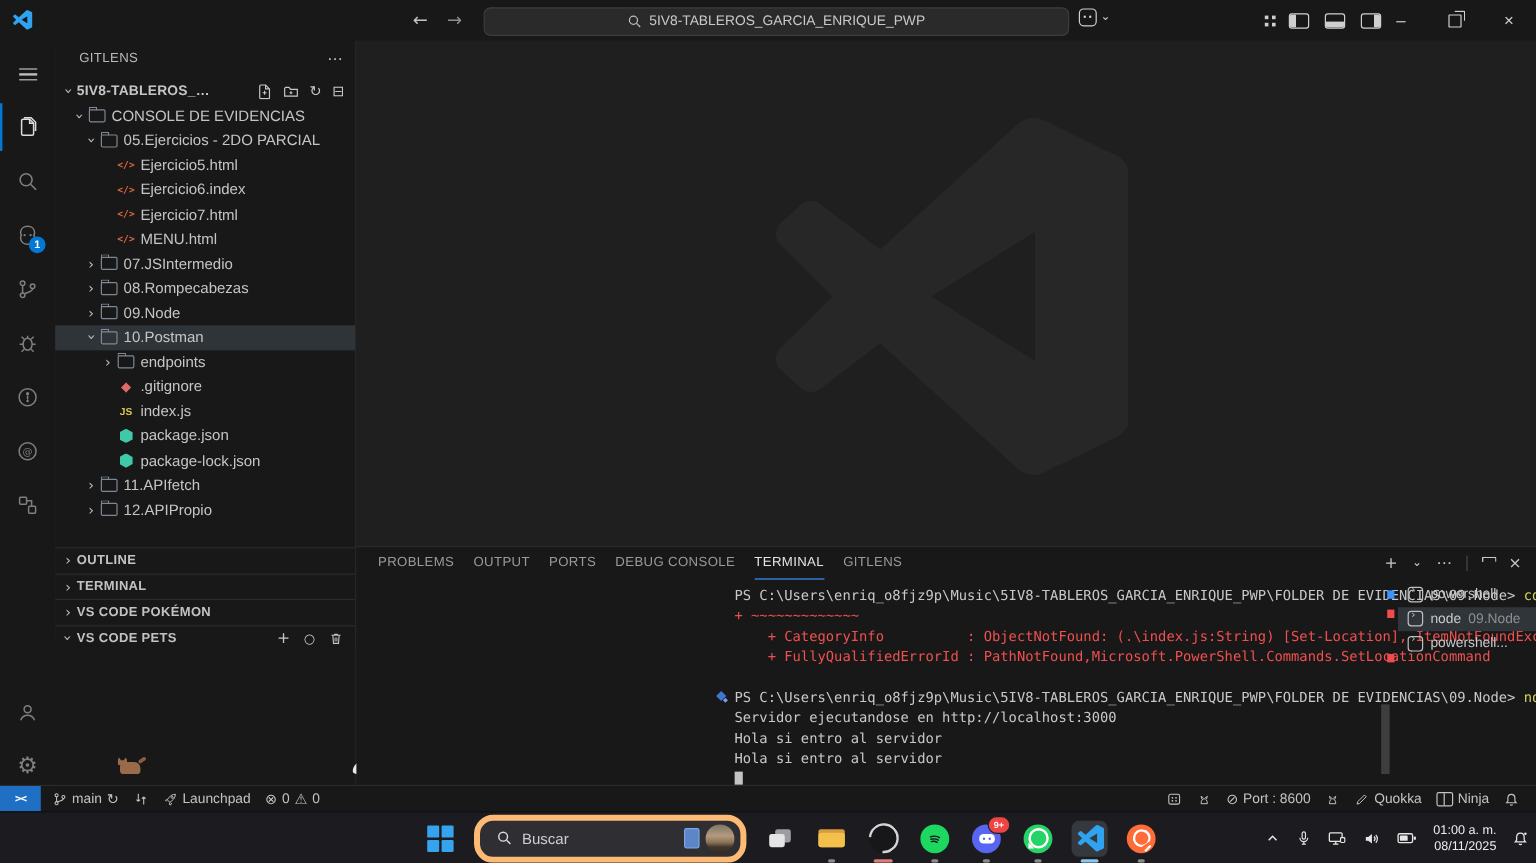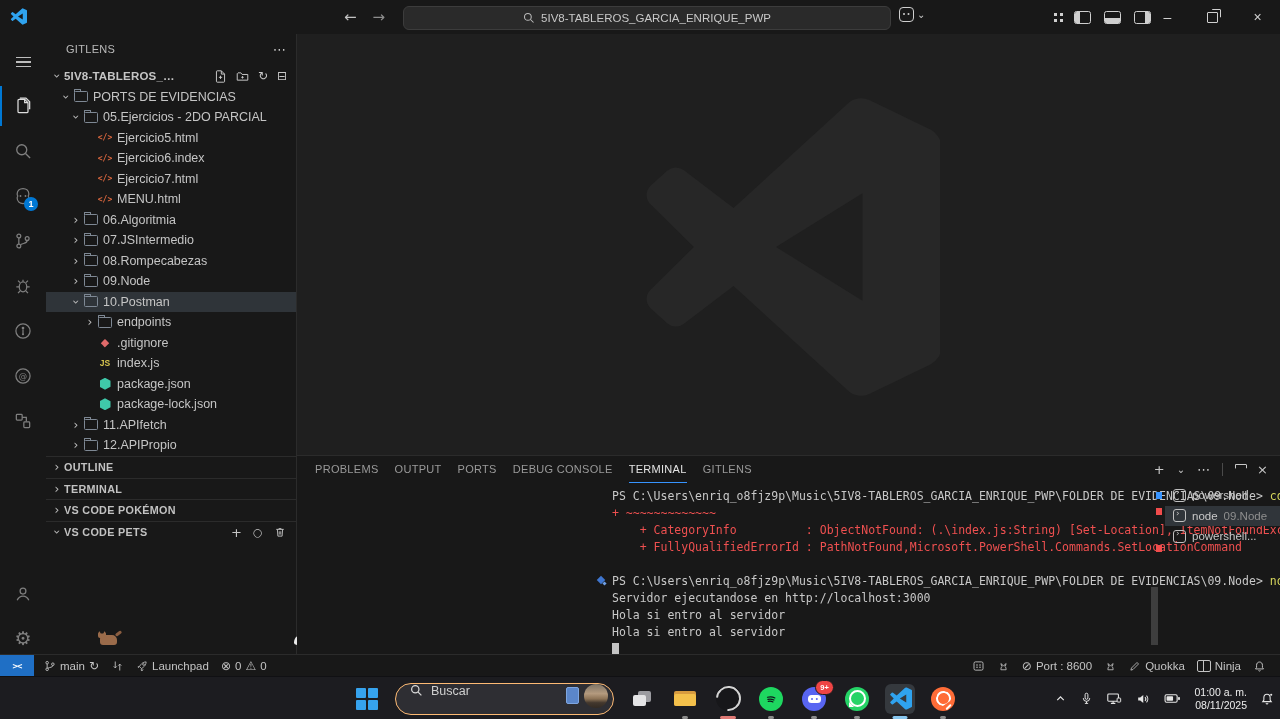--- a/index.html
+++ b/index.html
@@ -117,22 +117,22 @@
   
   .taskbar{position:absolute;left:0;top:676px;width:1280px;height:43px;background:#1c1c20;border-top:1px solid #101013;}
   .tk-center{position:absolute;left:352px;top:0;height:43px;display:flex;align-items:center;gap:13px;}
   .tk-item{position:relative;width:30px;height:30px;display:flex;align-items:center;justify-content:center;border-radius:6px;}
   .tk-item.appbg{background:#35393e;}
   .ind{position:absolute;bottom:-5px;left:50%;transform:translateX(-50%);width:6px;height:3px;border-radius:2px;background:#8a8a8a;}
   .ind.red{width:16px;background:#e07a76;}
   .ind.blue{width:15px;background:#88c7f0;}
   .winlogo{display:grid;grid-template-columns:10px 10px;grid-template-rows:10px 10px;gap:2px;}
   .winlogo i{background:#36a3ee;border-radius:1px;}
-  .search-pill{position:relative;width:198px;height:30px;background:#2e2e33;border:1px solid #fdba74;border-radius:16px;
-    display:flex;align-items:flex-start;gap:8px;padding:0 5px 0 14px;color:#cfcfcf;font-size:12.5px;}
+  .search-pill{position:relative;width:198px;height:30px;background:#2e2e33;border:5px solid #fdba74;border-radius:16px;
+    display:flex;align-items:center;gap:8px;padding:0 5px 0 14px;color:#cfcfcf;font-size:12.5px;}
   .pill-right{margin-left:auto;display:flex;align-items:center;gap:5px;}
   .bluecard{width:11px;height:15px;background:#5b86c9;border:1px solid #7fa6e0;border-radius:2px;}
   .avatar{width:24px;height:24px;border-radius:50%;background:linear-gradient(180deg,#7d7466 0%,#b49a7e 40%,#8d7356 62%,#43382e 78%,#332b23 100%);}
   .taskview{position:relative;width:18px;height:15px;}
   .taskview::before{content:"";position:absolute;right:0;top:0;width:13px;height:11px;background:#9c9ca1;border-radius:2px;}
   .taskview::after{content:"";position:absolute;left:0;bottom:0;width:13px;height:11px;background:#e4e4e6;border-radius:2px;}
   .folderico{position:relative;width:22px;height:16px;}
   .folderico::before{content:"";position:absolute;left:0;top:0;width:22px;height:15px;background:#d79b3f;border-radius:2px;}
   .folderico::after{content:"";position:absolute;left:0;top:3px;width:22px;height:12px;background:#f3c04b;border-radius:2px 2px 2.5px 2.5px;}
   .swirl{width:21px;height:21px;border-radius:50%;border:2.4px solid #d4d4d4;border-left-color:transparent;transform:rotate(-40deg);background:#17171a;}
@@ -287,21 +287,21 @@
             </svg>
           <span class="uico" style="font-size:12px">↻</span>
           <span class="uico" style="font-size:12px">⊟</span>
         </span>
       </div>
       <div class="trow ind1">
           <span class="chev d"></span>
           <span class="fico">
             <span class="folder-ic"></span>
           </span>
-          <span class="tlabel">PORTS DE EVIDENCIAS</span>
+          <span class="tlabel">CONSOLE DE EVIDENCIAS</span>
         </div>
       <div class="trow ind2">
           <span class="chev d"></span>
           <span class="fico">
             <span class="folder-ic"></span>
           </span>
           <span class="tlabel">05.Ejercicios - 2DO PARCIAL</span>
         </div>
       <div class="trow ind3">
           <span class="chev none"></span>
@@ -315,27 +315,20 @@
         </div>
       <div class="trow ind3">
           <span class="chev none"></span>
           <span class="fico html-ic"></span>
           <span class="tlabel">Ejercicio7.html</span>
         </div>
       <div class="trow ind3">
           <span class="chev none"></span>
           <span class="fico html-ic"></span>
           <span class="tlabel">MENU.html</span>
-        </div>
-      <div class="trow ind2">
-          <span class="chev r"></span>
-          <span class="fico">
-            <span class="folder-ic"></span>
-          </span>
-          <span class="tlabel">06.Algoritmia</span>
         </div>
       <div class="trow ind2">
           <span class="chev r"></span>
           <span class="fico">
             <span class="folder-ic"></span>
           </span>
           <span class="tlabel">07.JSIntermedio</span>
         </div>
       <div class="trow ind2">
           <span class="chev r"></span>

